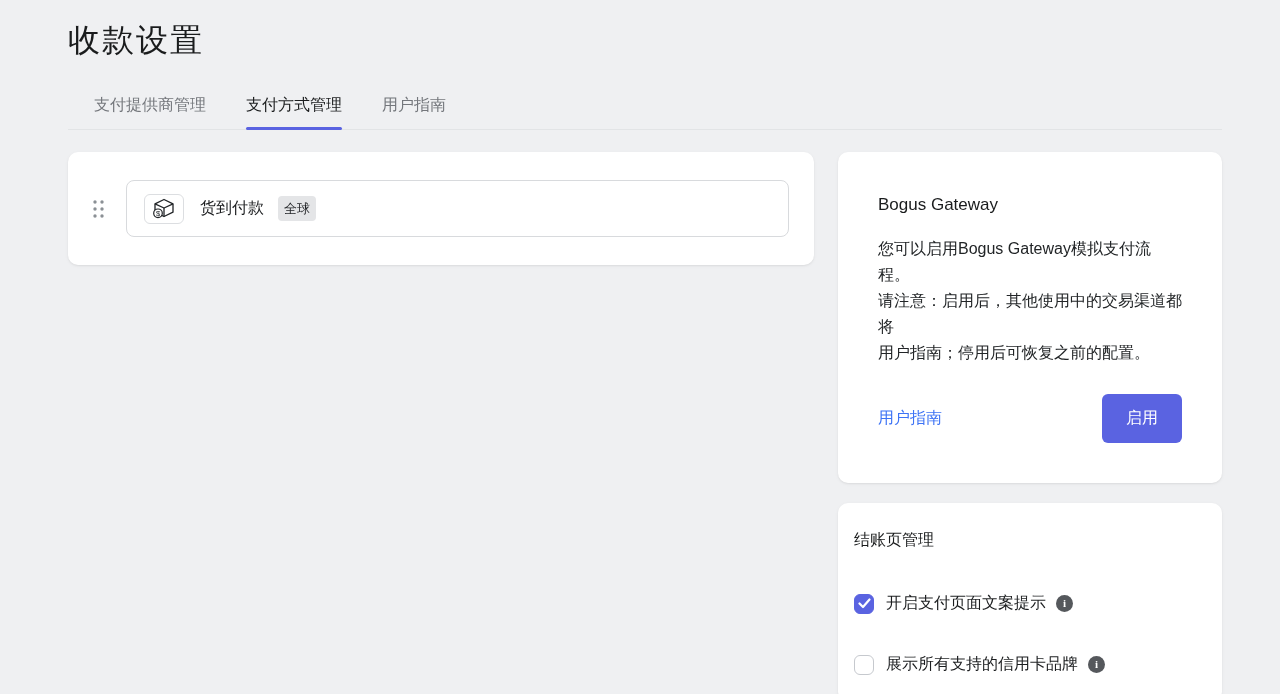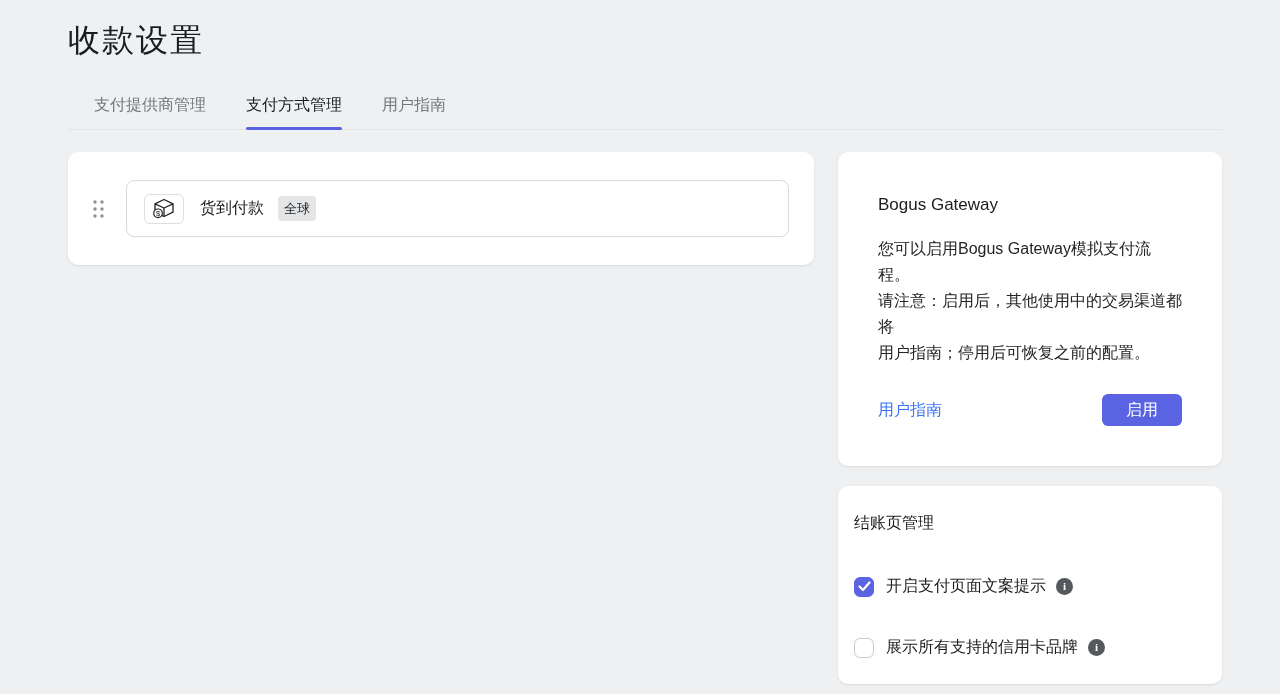--- a/index.html
+++ b/index.html
@@ -73,21 +73,21 @@
 
   
   .right-col{width:384px;flex:none;}
   .bogus-card{padding:40px;}
   .card-heading{font-size:17px;font-weight:500;line-height:26px;color:var(--text);}
   .bogus-desc{margin-top:18px;font-size:16px;line-height:26px;color:#222527;}
   .bogus-footer{margin-top:28px;display:flex;justify-content:space-between;align-items:center;gap:10px;}
   .guide-link{color:var(--link);font-size:16px;text-decoration:none;cursor:pointer;}
   .enable-btn{
     background:var(--primary);color:#fff;border:none;border-radius:6px;
-    height:32px;padding:0 24px;font-size:16px;cursor:pointer;
+    height:49px;padding:0 24px;font-size:16px;cursor:pointer;
     font-family:inherit;
   }
 
   .checkout-card{margin-top:20px;padding:24px 16px 26px;}
   .checkout-card .card-heading{font-size:16px;}
   .option-row{display:flex;align-items:center;margin-top:40px;}
   .checkbox{
     width:20px;height:20px;border-radius:6px;flex:none;
     border:1.5px solid #C6C9CE;background:#fff;cursor:pointer;
     display:flex;align-items:center;justify-content:center;

